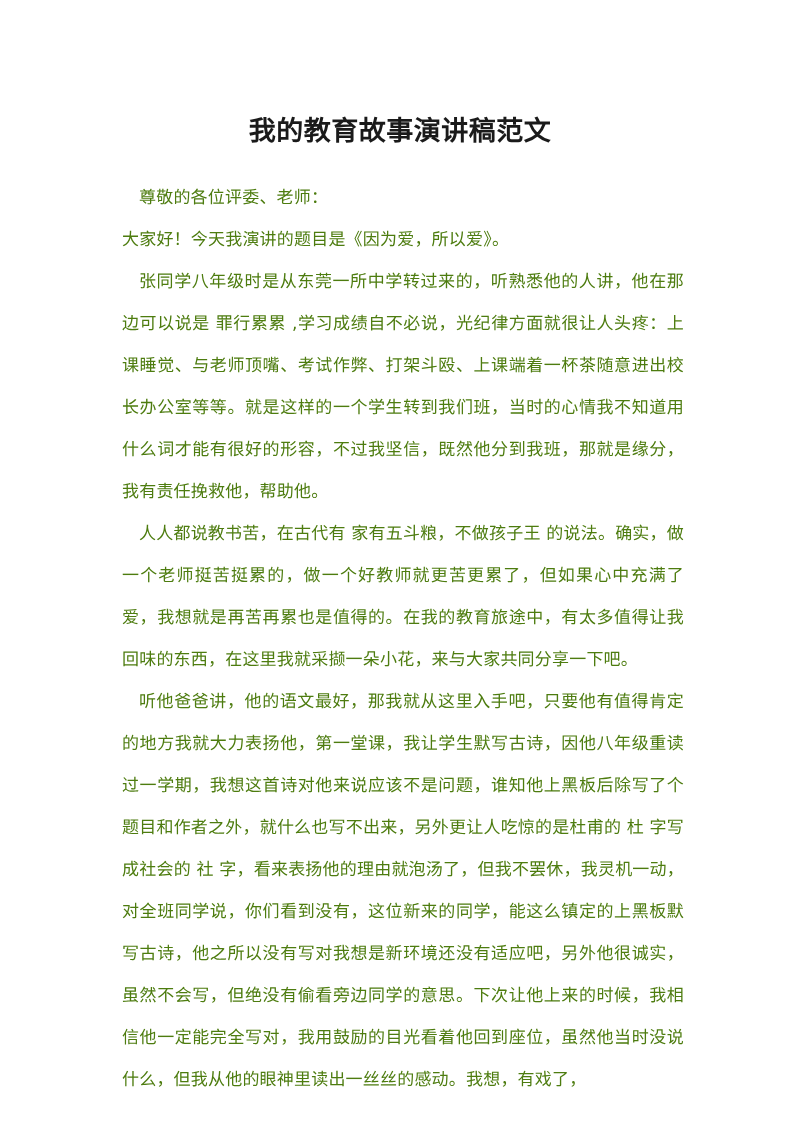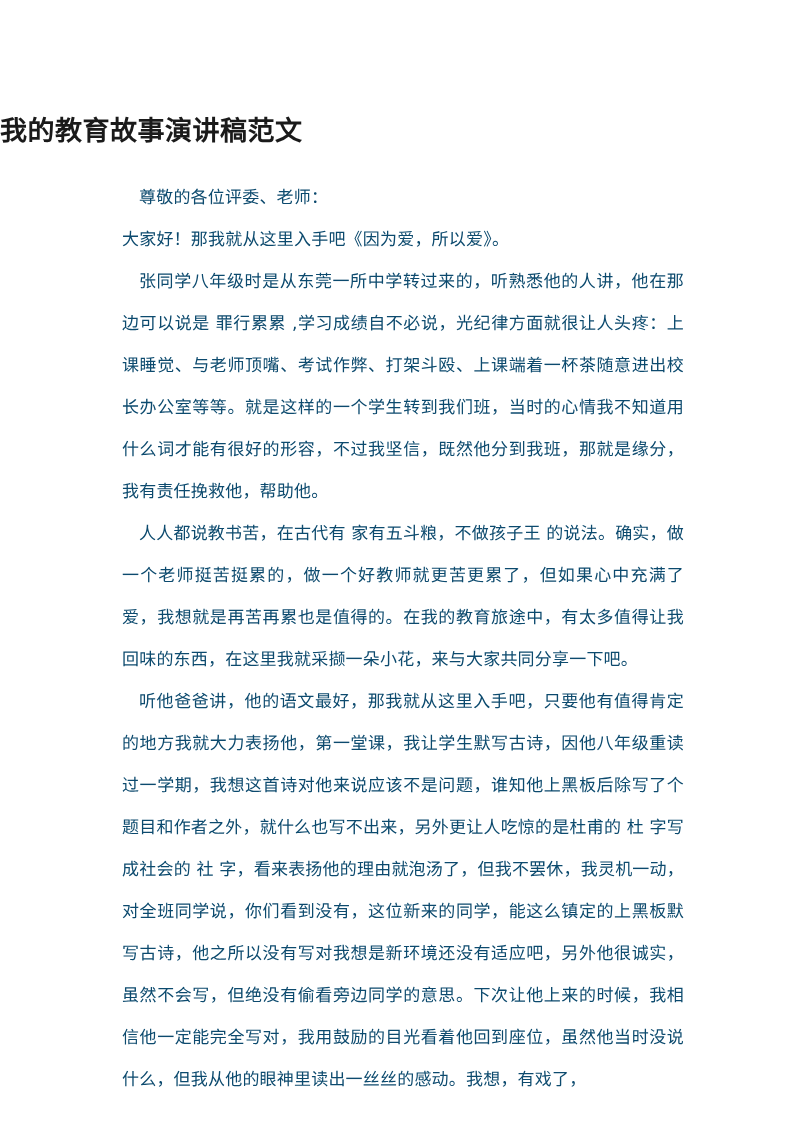--- a/index.html
+++ b/index.html
@@ -19,37 +19,38 @@
     margin: 0 auto;
     background: #ffffff;
     overflow: hidden;
     box-sizing: border-box;
   }
   .doc-title {
     position: absolute;
     top: 96px;
     left: 0;
     width: 800px;
+    text-align: center;
     font-size: 27px;
     font-weight: bold;
     color: #1a1a1a;
     letter-spacing: 0.5px;
     line-height: 1.25;
   }
   .body-text {
     position: absolute;
     top: 176px;
     left: 122px;
     width: 562px;
   }
   .para {
     margin: 0 0 0 0;
     font-size: 17px;
     line-height: 42px;
-    color: #0c4a6e;
+    color: #4d7c0f;
     text-align: justify;
     text-justify: inter-character;
     letter-spacing: 0.2px;
     word-break: break-all;
   }
   .para.indent {
     text-indent: 1em;
   }
   .para + .para {
     margin-top: 0;
@@ -59,21 +60,21 @@
 <body>
 
 <div class="page">
 
   <h1 class="doc-title">我的教育故事演讲稿范文</h1>
 
   <div class="body-text">
 
     <p class="para indent">尊敬的各位评委、老师：</p>
 
-    <p class="para">大家好！那我就从这里入手吧《因为爱，所以爱》。</p>
+    <p class="para">大家好！今天我演讲的题目是《因为爱，所以爱》。</p>
 
     <p class="para indent">张同学八年级时是从东莞一所中学转过来的，听熟悉他的人讲，他在那边可以说是 罪行累累 ,学习成绩自不必说，光纪律方面就很让人头疼：上课睡觉、与老师顶嘴、考试作弊、打架斗殴、上课端着一杯茶随意进出校长办公室等等。就是这样的一个学生转到我们班，当时的心情我不知道用什么词才能有很好的形容，不过我坚信，既然他分到我班，那就是缘分，我有责任挽救他，帮助他。</p>
 
     <p class="para indent">人人都说教书苦，在古代有 家有五斗粮，不做孩子王 的说法。确实，做一个老师挺苦挺累的，做一个好教师就更苦更累了，但如果心中充满了爱，我想就是再苦再累也是值得的。在我的教育旅途中，有太多值得让我回味的东西，在这里我就采撷一朵小花，来与大家共同分享一下吧。</p>
 
     <p class="para indent">听他爸爸讲，他的语文最好，那我就从这里入手吧，只要他有值得肯定的地方我就大力表扬他，第一堂课，我让学生默写古诗，因他八年级重读过一学期，我想这首诗对他来说应该不是问题，谁知他上黑板后除写了个题目和作者之外，就什么也写不出来，另外更让人吃惊的是杜甫的 杜 字写成社会的 社 字，看来表扬他的理由就泡汤了，但我不罢休，我灵机一动，对全班同学说，你们看到没有，这位新来的同学，能这么镇定的上黑板默写古诗，他之所以没有写对我想是新环境还没有适应吧，另外他很诚实，虽然不会写，但绝没有偷看旁边同学的意思。下次让他上来的时候，我相信他一定能完全写对，我用鼓励的目光看着他回到座位，虽然他当时没说什么，但我从他的眼神里读出一丝丝的感动。我想，有戏了，</p>
 
   </div>
 
 </div>

